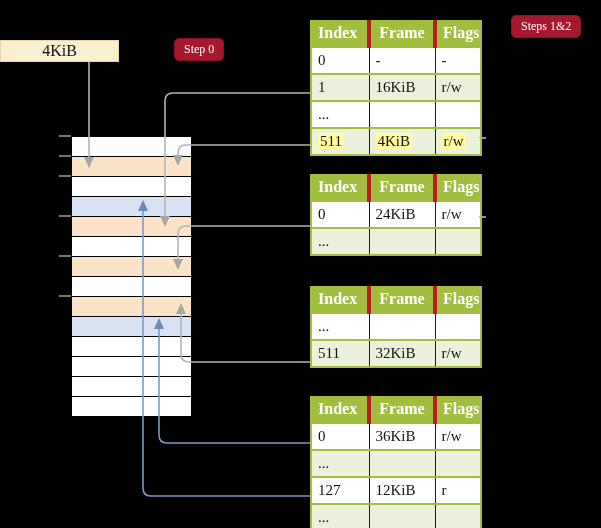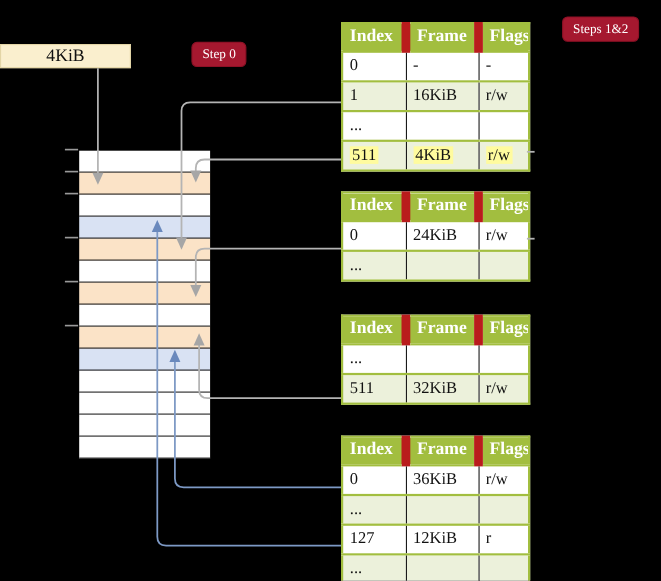--- a/index.html
+++ b/index.html
@@ -29,21 +29,21 @@
   
   .ptable{position:absolute;left:310px;}
   .ptable table{
     border-collapse:collapse;background:#fff;border:2px solid #A2BE3F;
     table-layout:fixed;width:170px;
   }
   .ptable th{
     background:#A2BE3F;color:#fff;font-weight:bold;font-size:16px;
     text-align:left;padding:1px 6px 3px;height:20px;overflow:hidden;
   }
-  .ptable th + th{border-left:8px solid #b91c1c;}
+  .ptable th + th{border-left:4px solid #b91c1c;text-align:center;}
   .ptable td{
     font-size:15px;color:#111;padding:1px 6px;height:23px;
     border-top:2px solid #A2BE3F;vertical-align:middle;overflow:hidden;
   }
   .ptable td + td{border-left:1px solid #1a1a1a;}
   .ptable tr.shade td{background:#ECF1DB;}
   .hl{background:#FFFB9E;padding:0 2px;}
   svg.overlay{position:absolute;left:0;top:0;pointer-events:none;}
 </style>
 </head>

